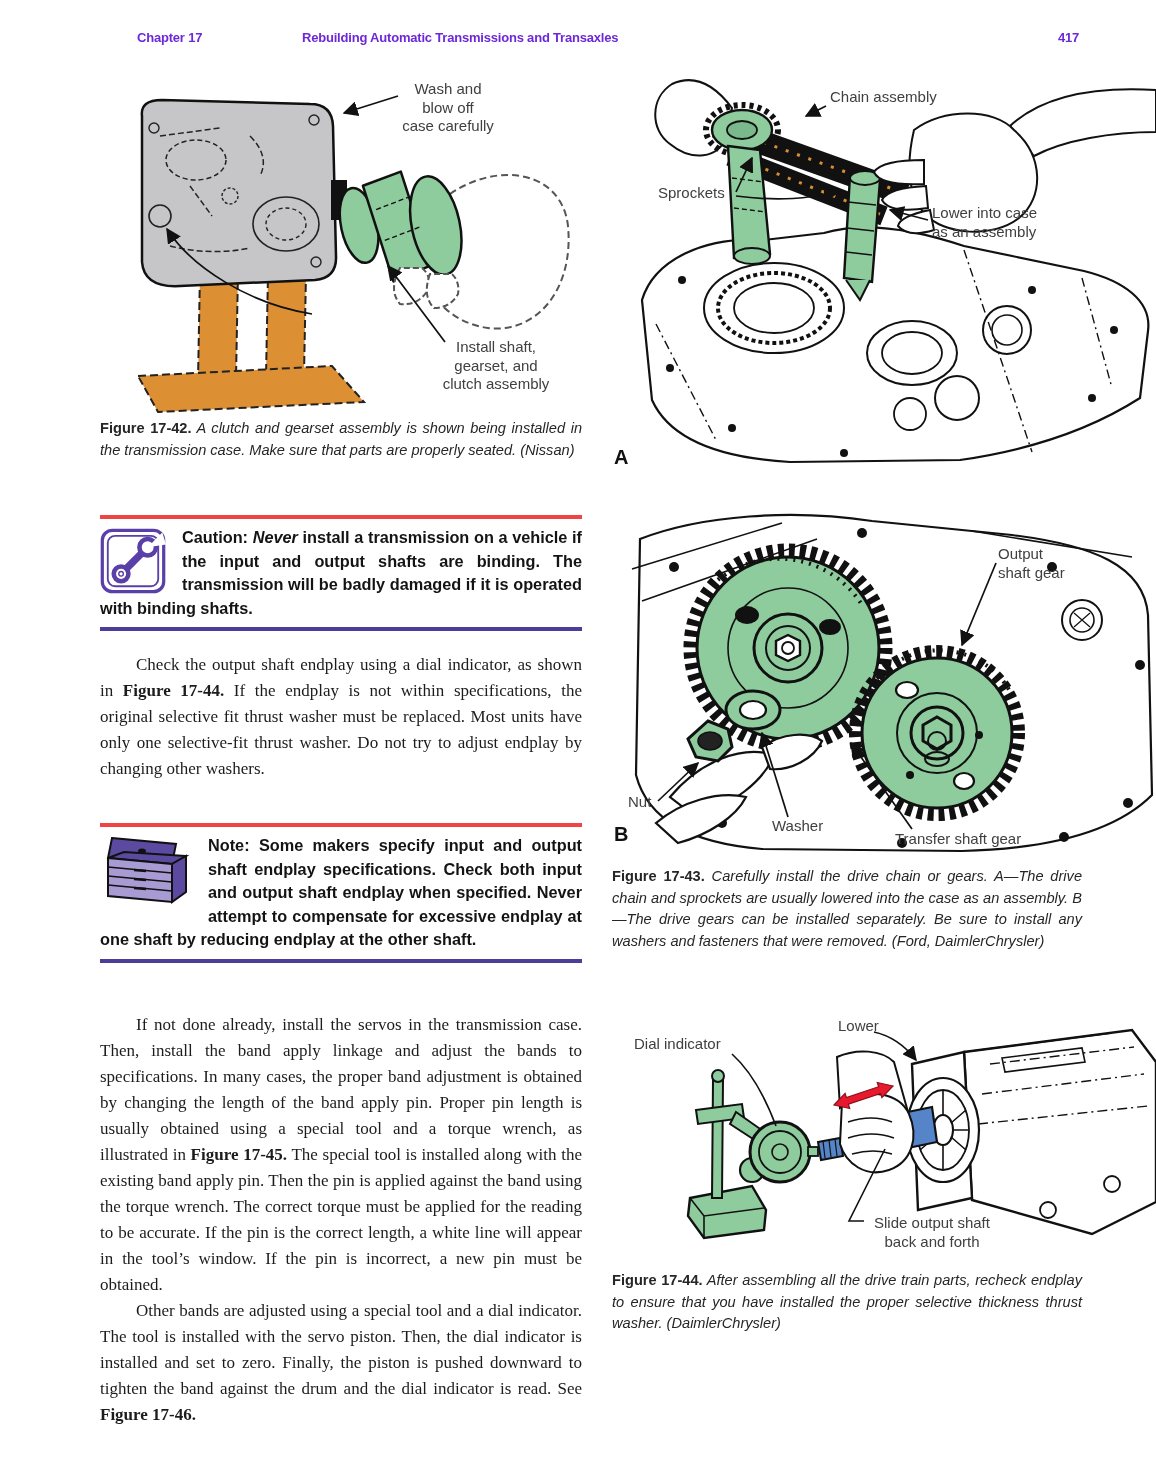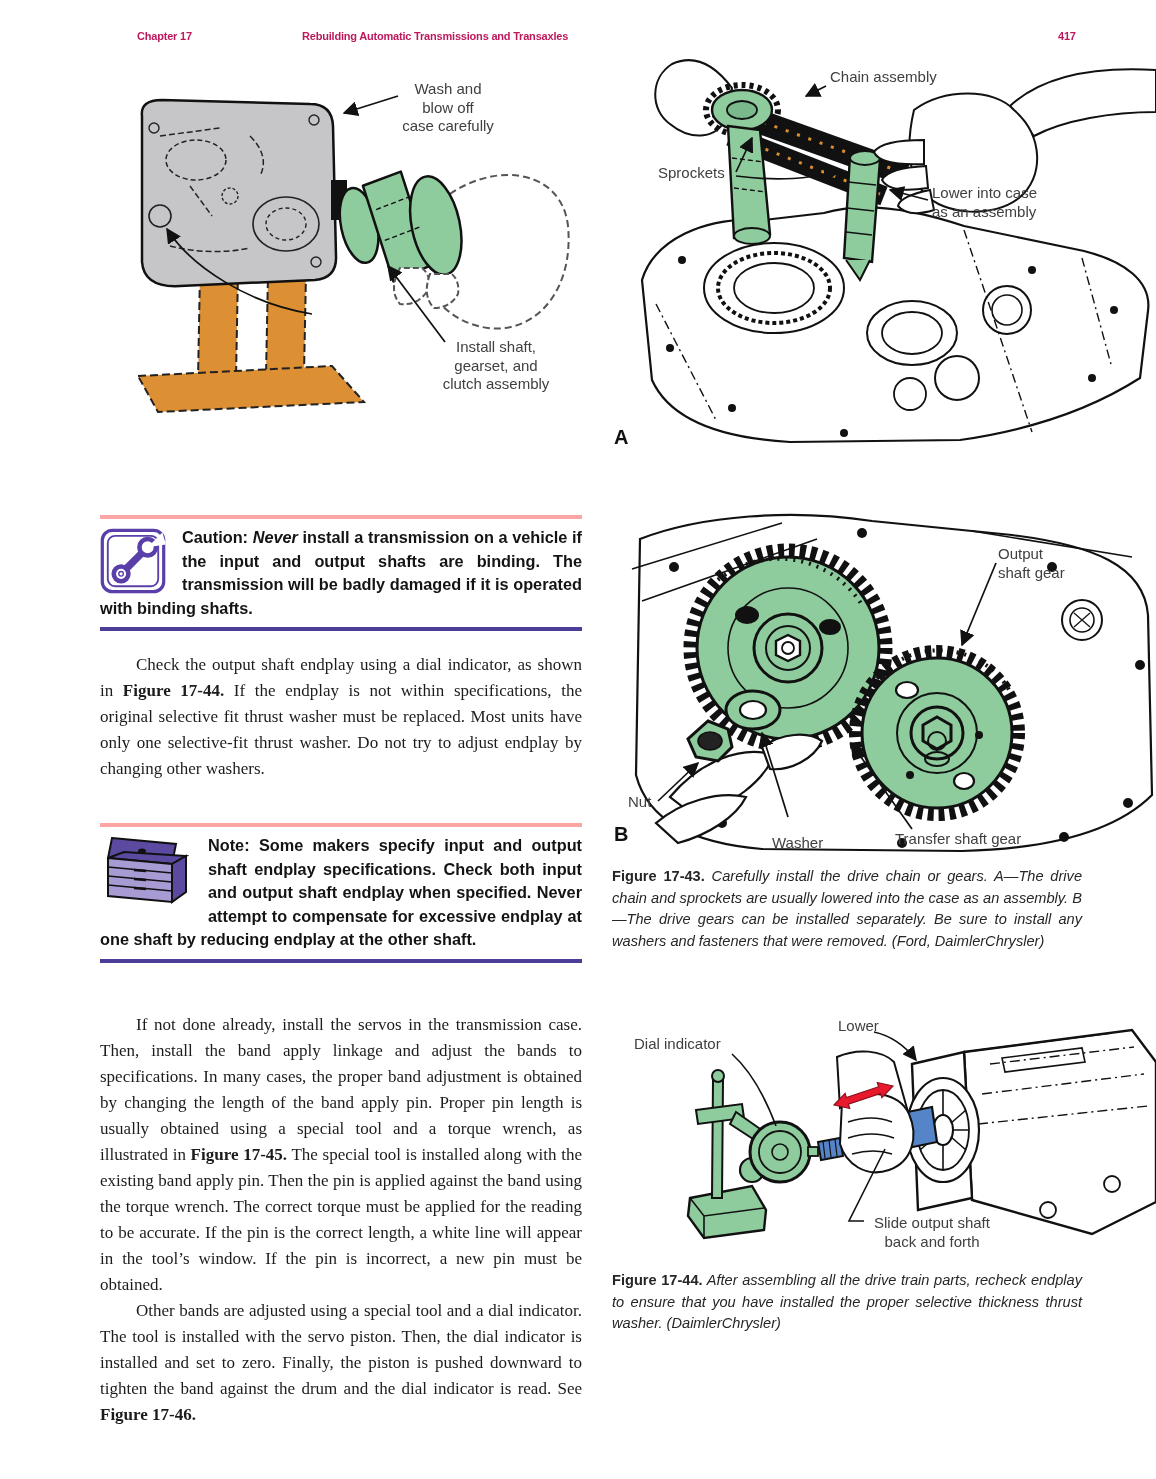--- a/index.html
+++ b/index.html
@@ -3,21 +3,21 @@
 <meta charset="utf-8">
 <style>
   * { margin:0; padding:0; box-sizing:border-box; }
   html,body { background:#ffffff; }
   .page {
     position:relative; width:1156px; height:1479px; margin:0 auto;
     background:#ffffff; overflow:hidden;
     font-family:"Liberation Sans", sans-serif; color:#1b1b1b;
   }
   
-  .runhead span { position:absolute; top:30px; font-weight:bold; font-size:11px; color:#be185d; letter-spacing:-0.2px; }
+  .runhead span { position:absolute; top:30px; font-weight:bold; font-size:13px; color:#6d28d9; letter-spacing:-0.2px; }
   .rh-chapter { left:137px; }
   .rh-title   { left:262px;margin-left:40px; }
   .rh-page    { left:1058px; }
 
   
   .fig { position:absolute; }
   .fig svg { position:absolute; left:0; top:0; }
   .flabel {
     position:absolute; font-size:15px; line-height:18.5px; color:#404040;
     white-space:pre-line;
@@ -38,21 +38,21 @@
     font-size:17px; line-height:26px; color:#1c1c1c;
     text-align:justify; text-indent:36px;
   }
   .body-para { position:absolute; }
   .body-flow { position:absolute; }
   .body-flow p { margin:0; }
 
   
   .alert {
     position:absolute;
-    border-top:4px solid #fca5a5; border-bottom:4px solid #4b3e99;
+    border-top:4px solid #ef4444; border-bottom:4px solid #4b3e99;
     padding:7px 0 7px 0;
   }
   .alert-icon { float:left; margin:2px 16px 2px 0; }
   .alert-text {
     font-weight:bold; font-size:16.3px; line-height:23.5px; color:#141414;
     text-align:justify;
   }
   .alert-text .em-it { font-style:italic; }
 </style>
 </head>
@@ -115,20 +115,21 @@
       </g>
     </svg>
     <div class="flabel center" style="left:272px;top:4px;width:152px">Wash and
 blow off
 case carefully</div>
     <div class="flabel center" style="left:316px;top:262px;width:160px">Install shaft,
 gearset, and
 clutch assembly</div>
   </div>
 
+  <p class="caption" style="left:100px;top:418px;width:482px"><b class="cap-lead">Figure 17-42.</b><span> A clutch and gearset assembly is shown being installed in the transmission case. Make sure that parts are properly seated. (Nissan)</span></p>
 
   <div class="alert" style="left:100px;top:515px;width:482px">
     <span class="alert-icon" style="width:66px;height:66px">
       <svg width="66" height="66" viewBox="0 0 72 72">
         <rect x="2.5" y="2.5" width="67" height="67" rx="11" fill="#fff" stroke="#5a3fa8" stroke-width="3.5"></rect>
         <rect x="8.5" y="8.5" width="55" height="55" rx="8" fill="#fff" stroke="#5a3fa8" stroke-width="2"></rect>
         <line x1="26" y1="47" x2="49" y2="24" stroke="#5a3fa8" stroke-width="8"></line>
         <circle cx="23" cy="50" r="8" fill="#fff" stroke="#5a3fa8" stroke-width="5"></circle>
         <circle cx="23" cy="50" r="2.5" fill="#fff" stroke="#5a3fa8" stroke-width="1.5"></circle>
         <circle cx="52" cy="21" r="9" fill="#fff" stroke="#5a3fa8" stroke-width="5"></circle>
@@ -153,21 +154,21 @@
       </svg>
     </span>
     <p class="alert-text"><span>Note: </span><span>Some makers specify input and output shaft endplay specifications. Check both input and output shaft endplay when specified. Never attempt to compensate for excessive endplay at one shaft by reducing endplay at the other shaft.</span></p>
   </div>
 
   <div class="body-flow" style="left:100px;top:1012px;width:482px">
     <p><span>If not done already, install the servos in the transmission case. Then, install the band apply linkage and adjust the bands to specifications. In many cases, the proper band adjustment is obtained by changing the length of the band apply pin. Proper pin length is usually obtained using a special tool and a torque wrench, as illustrated in </span><b>Figure 17-45.</b><span> The special tool is installed along with the existing band apply pin. Then the pin is applied against the band using the torque wrench. The correct torque must be applied for the reading to be accurate. If the pin is the correct length, a white line will appear in the tool’s window. If the pin is incorrect, a new pin must be obtained.</span></p>
     <p><span>Other bands are adjusted using a special tool and a dial indicator. The tool is installed with the servo piston. Then, the dial indicator is installed and set to zero. Finally, the piston is pushed downward to tighten the band against the drum and the dial indicator is read. See </span><b>Figure 17-46.</b></p>
   </div>
 
-  <div class="fig" style="left:612px;top:48px;width:544px;height:400px">
+  <div class="fig" style="left:612px;top:68px;width:544px;height:400px">
     <svg width="544" height="400" viewBox="0 0 544 400">
       <defs>
         <marker id="mA" viewBox="0 0 10 10" refX="9" refY="5" markerWidth="9" markerHeight="9" orient="auto">
           <path d="M0,0 L10,5 L0,10 Z" fill="#111"></path>
         </marker>
       </defs>
 
       <g fill="#fff" stroke="#111">
         <path d="M30,232 C42,192 92,168 152,172 L212,165 C262,150 322,168 352,178 L472,203 C512,213 540,233 536,263 L528,330 C478,362 418,382 348,392 L178,394 C108,390 58,372 40,332 Z" stroke-width="2.2"></path>
         <ellipse cx="162" cy="240" rx="70" ry="45" stroke-width="2" fill="none"></ellipse>
@@ -311,21 +312,21 @@
       <g stroke="#111" stroke-width="1.7" fill="none">
         <path d="M384,58 L350,140" marker-end="url(#mB)"></path>
         <path d="M46,296 L86,258" marker-end="url(#mB)"></path>
         <path d="M176,312 L150,228" marker-end="url(#mB)"></path>
         <path d="M300,324 L239,238" marker-end="url(#mB)"></path>
       </g>
     </svg>
     <div class="flabel" style="left:386px;top:40px;width:110px">Output
 shaft gear</div>
     <div class="flabel" style="left:16px;top:288px;width:50px">Nut</div>
-    <div class="flabel" style="left:160px;top:329px;width:80px">Washer</div>
+    <div class="flabel" style="left:160px;top:312px;width:80px">Washer</div>
     <div class="flabel" style="left:283px;top:325px;width:170px">Transfer shaft gear</div>
     <div class="fig-letter" style="left:2px;top:318px">B</div>
   </div>
 
   <p class="caption" style="left:612px;top:866px;width:470px"><b class="cap-lead">Figure 17-43.</b><span> Carefully install the drive chain or gears. A—The drive chain and sprockets are usually lowered into the case as an assembly. B—The drive gears can be installed separately. Be sure to install any washers and fasteners that were removed. (Ford, DaimlerChrysler)</span></p>
 
   <div class="fig" style="left:612px;top:1002px;width:544px;height:265px">
     <svg width="544" height="265" viewBox="0 0 544 265">
       <defs>
         <marker id="m44" viewBox="0 0 10 10" refX="9" refY="5" markerWidth="9" markerHeight="9" orient="auto">

